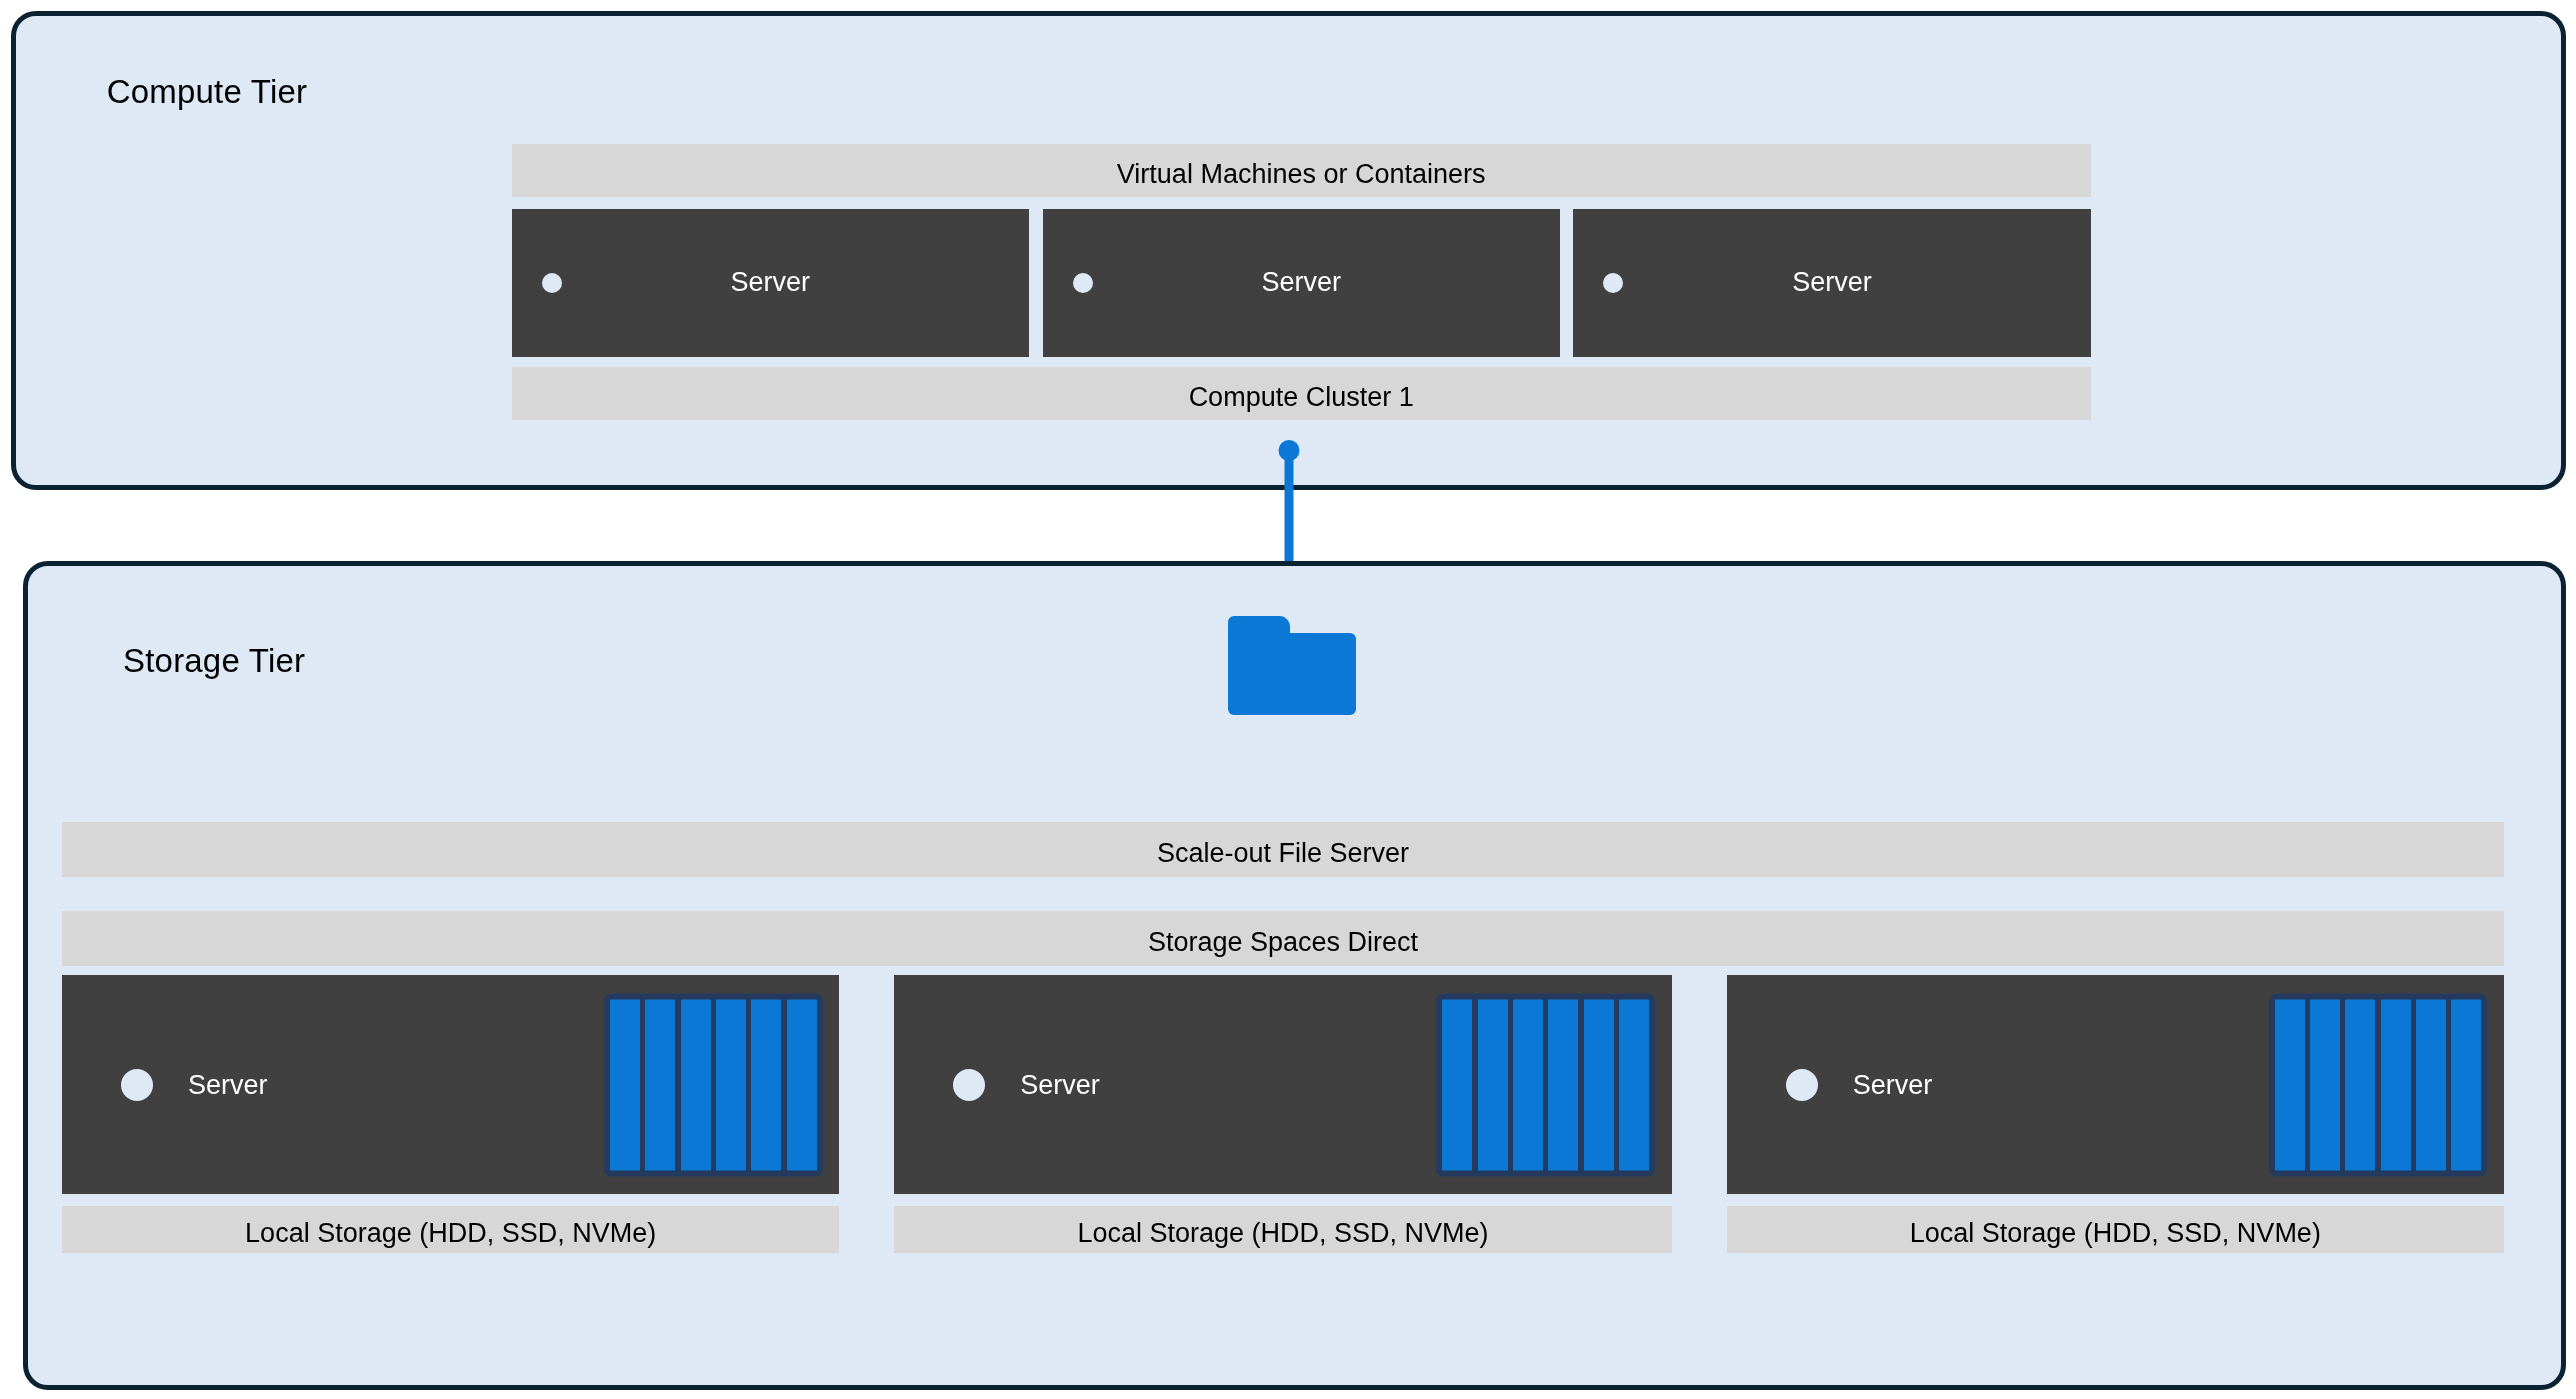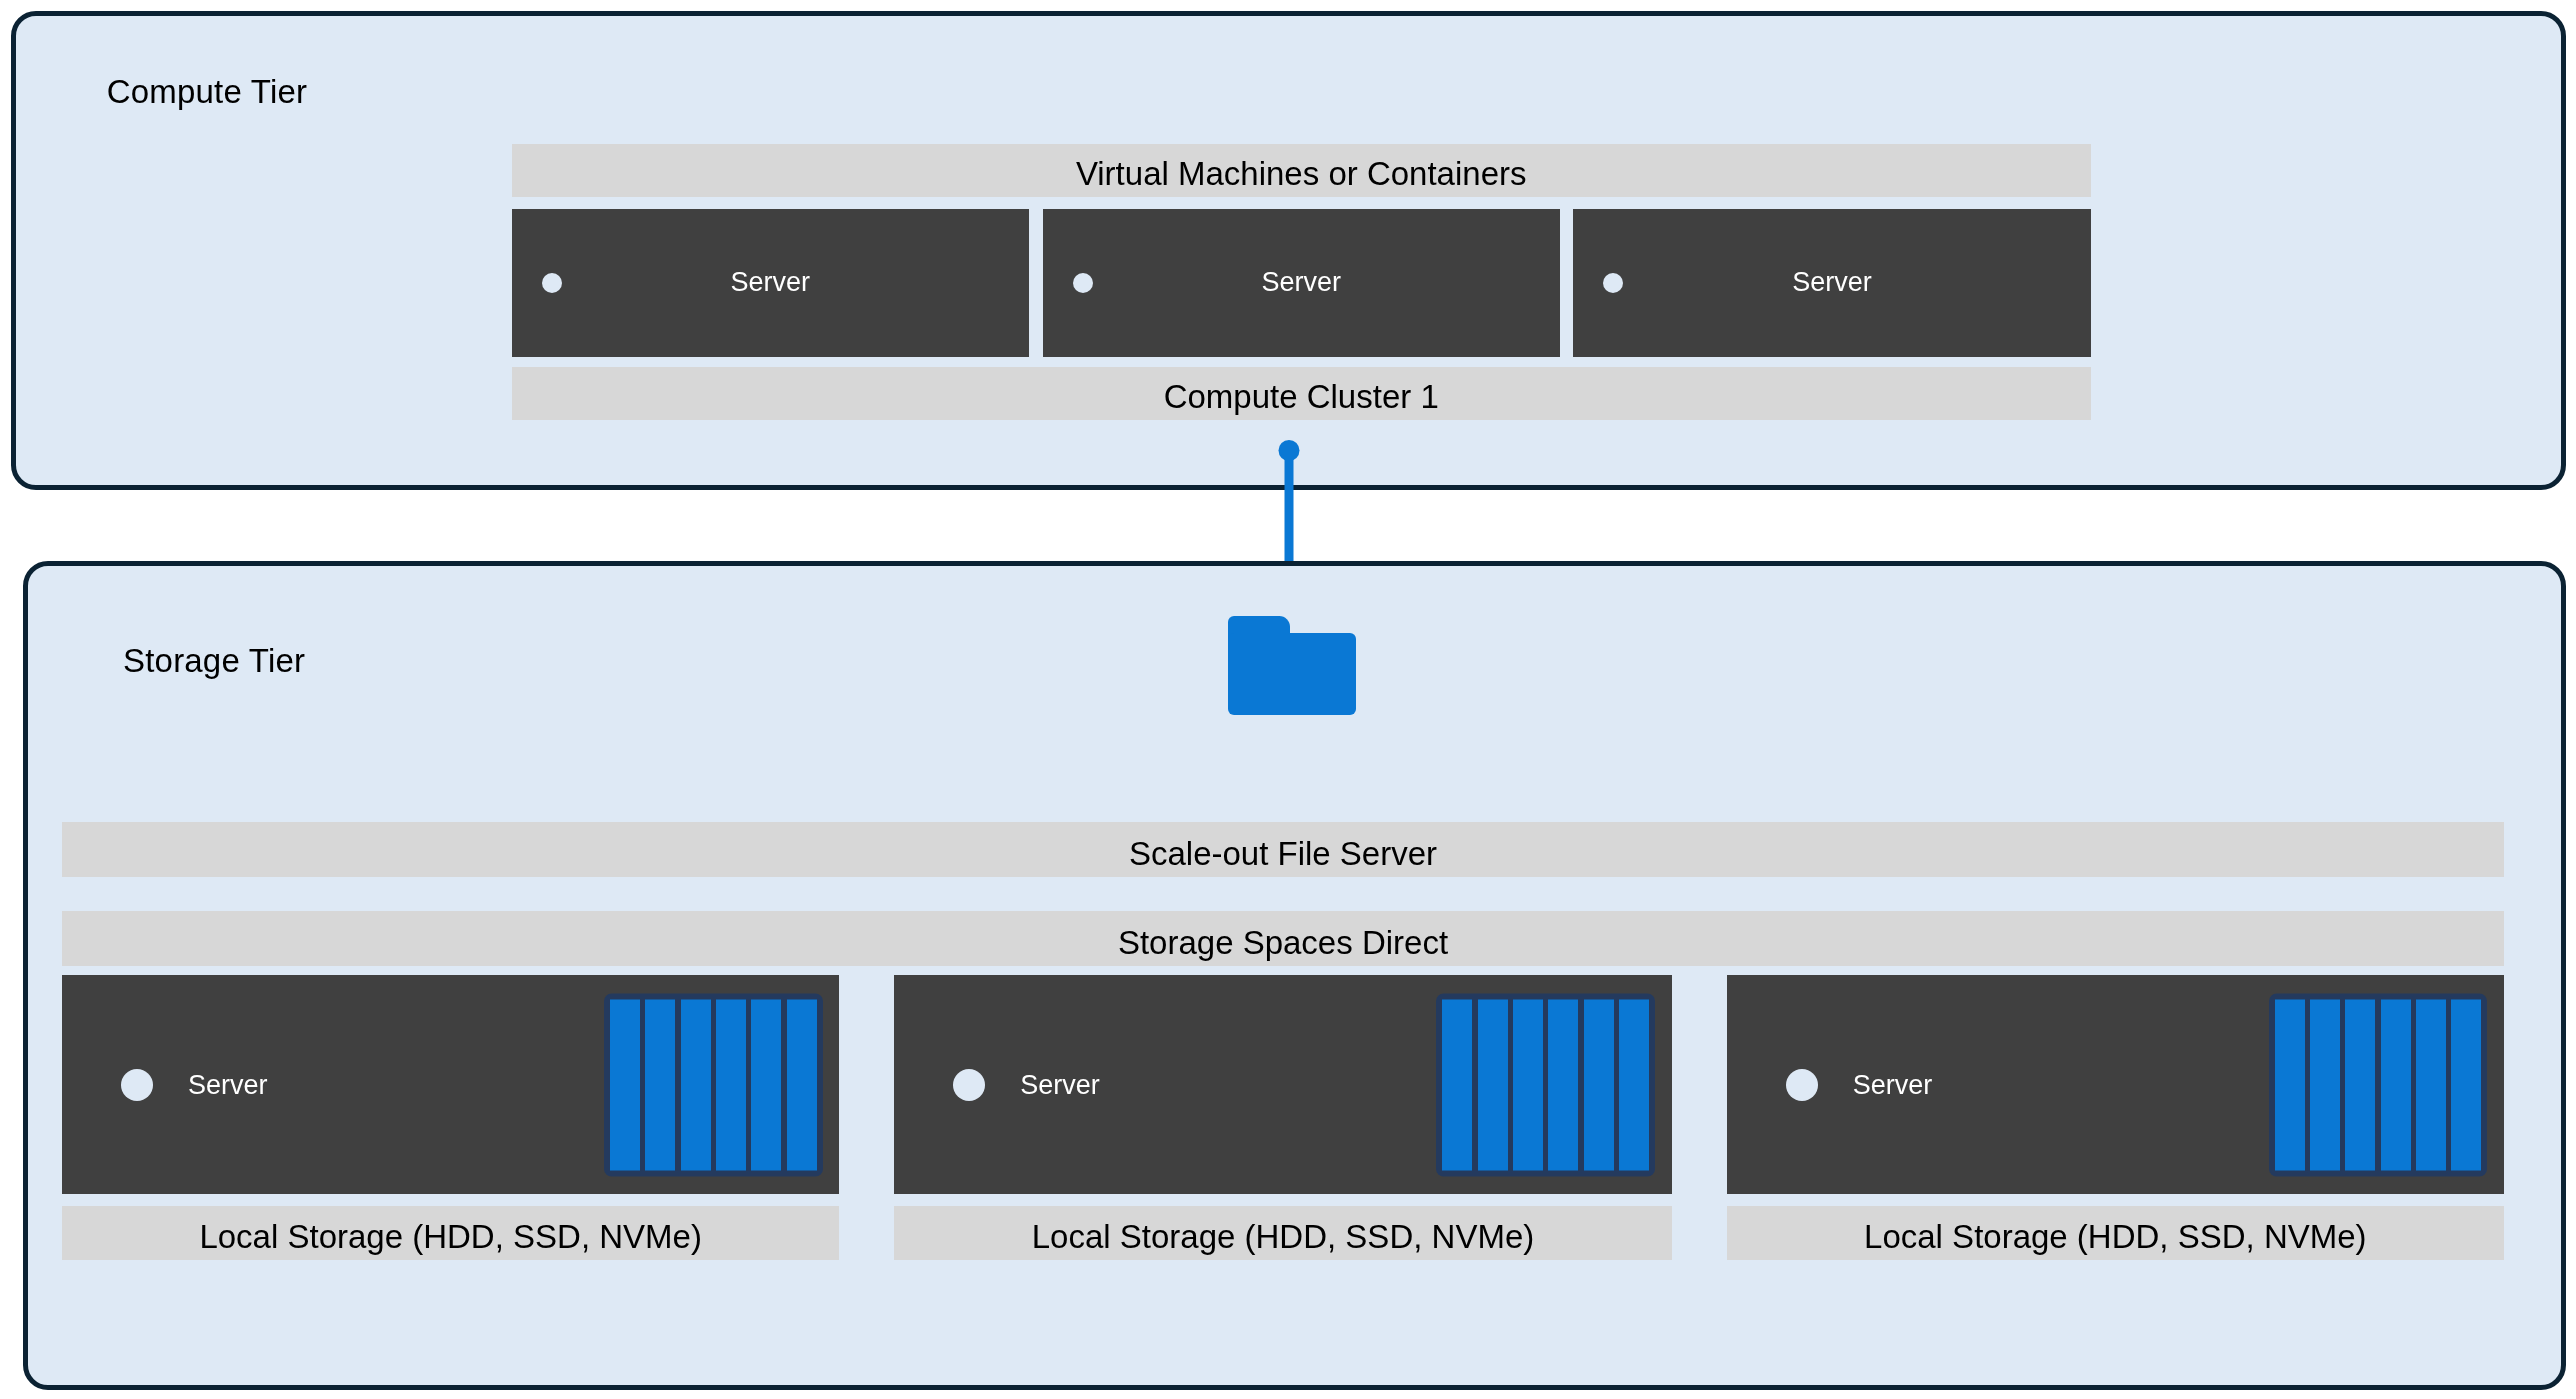--- a/index.html
+++ b/index.html
@@ -48,21 +48,21 @@
 
   
   .band {
     background: #D7D7D7;
     display: flex;
     align-items: center;
     justify-content: center;
     box-sizing: border-box;
   }
   .band-label {
-    font-size: 33px;
+    font-size: 27px;
     color: #000000;
     white-space: nowrap;
     margin-top: 8px;
   }
 
   
   #compute-cluster-group {
     position: absolute;
     left: 496px;
     top: 128px;
@@ -237,21 +237,21 @@
     box-sizing: border-box;
     display: flex;
     gap: 5.3px;
   }
   .disk-bar {
     width: 30px;
     background: #0A78D4;
   }
   .local-storage-band {
     margin-top: 12px;
-    height: 54px;
+    height: 47px;
   }
 </style>
 </head>
 <body>
 
 <div class="tier" id="compute-tier">
 
   <div class="tier-title">Compute Tier</div>
 
   <div id="compute-cluster-group">

